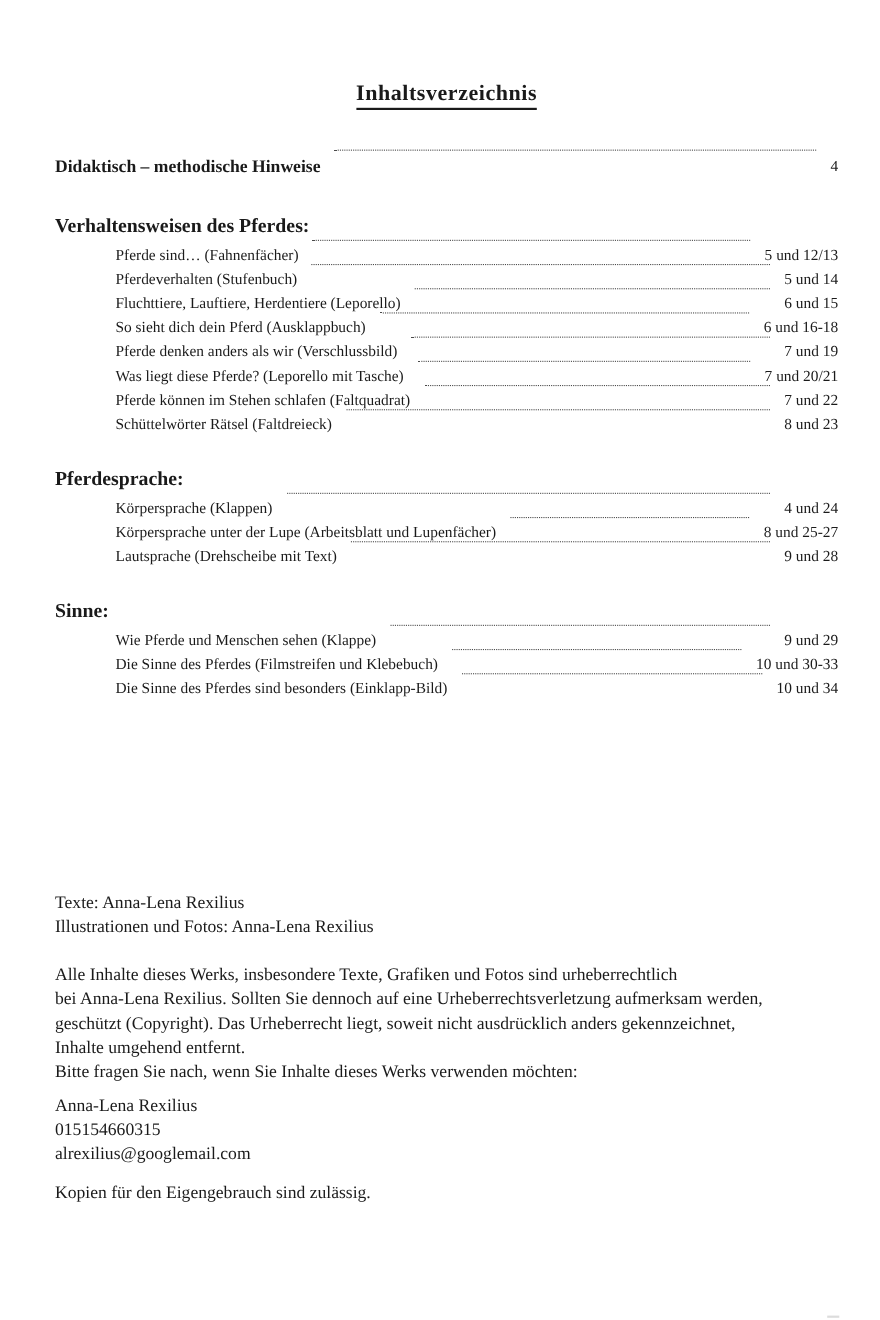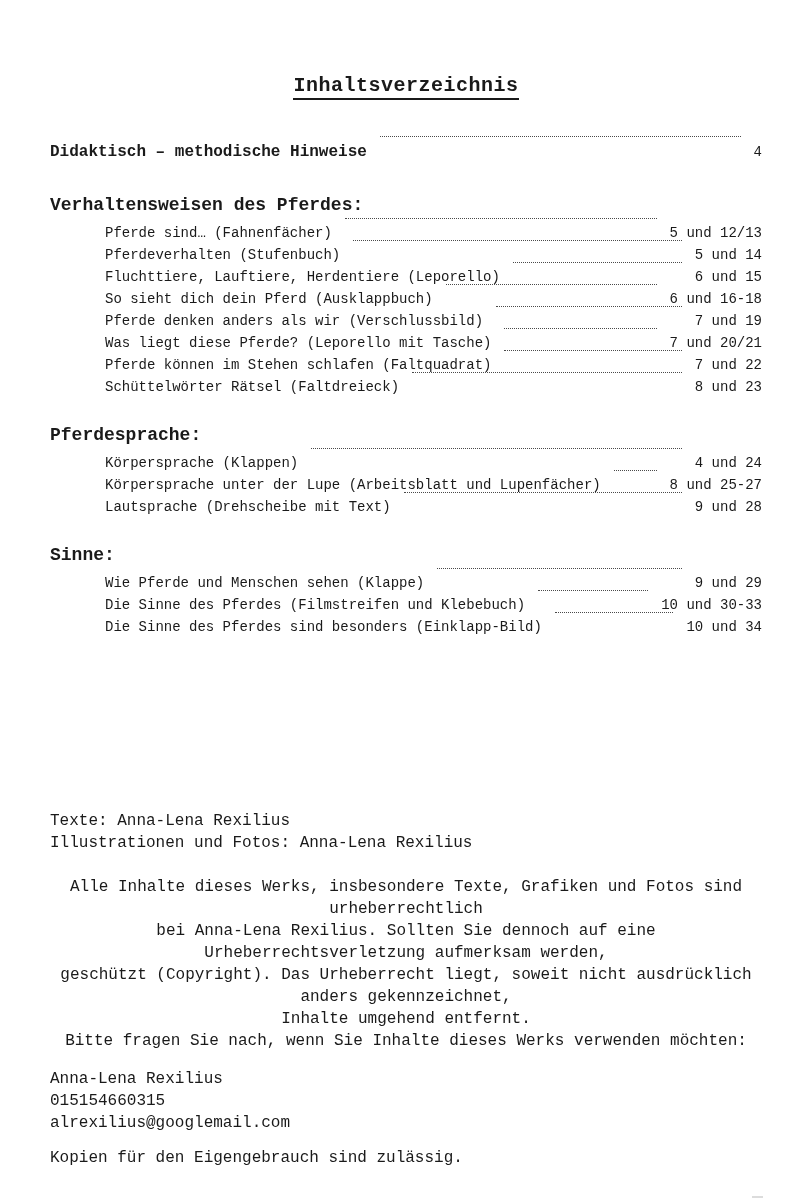--- a/index.html
+++ b/index.html
@@ -4,21 +4,21 @@
 <style>
   * { margin: 0; padding: 0; box-sizing: border-box; }
   html, body { background: #ffffff; }
   .page {
     position: relative;
     width: 800px;
     height: 1200px;
     margin: 0 auto;
     background: #ffffff;
     color: #1a1a1a;
-    font-family: Liberation Mono, monospace;
+    font-family: Liberation Serif, serif;
     overflow: hidden;
   }
   .content { padding: 74px 38px 0 50px; }
 
   .title-wrap { text-align: center; margin-bottom: 40px; }
   .title {
     display: inline-block;
     font-size: 20px;
     font-weight: bold;
     letter-spacing: 0.5px;
@@ -49,21 +49,21 @@
   .toc-section .section-heading {
     font-size: 18px;
     font-weight: bold;
     line-height: 22px;
     margin-bottom: 6px;
   }
   .toc-section .items { padding-left: 55px; }
 
   .footer { margin-top: 172px; font-size: 16px; line-height: 22px; }
   .footer .credits { margin-bottom: 22px; }
-  .footer .copyright-block { margin-bottom: 16px; text-align: center; }
+  .footer .copyright-block { margin-bottom: 9px; }
   .footer .contact { margin-bottom: 13px; }
 
   .page-corner-mark {
     position: absolute;
     right: 37px;
     bottom: 2px;
     width: 11px;
     height: 2px;
     background: #dcdcdc;
   }

